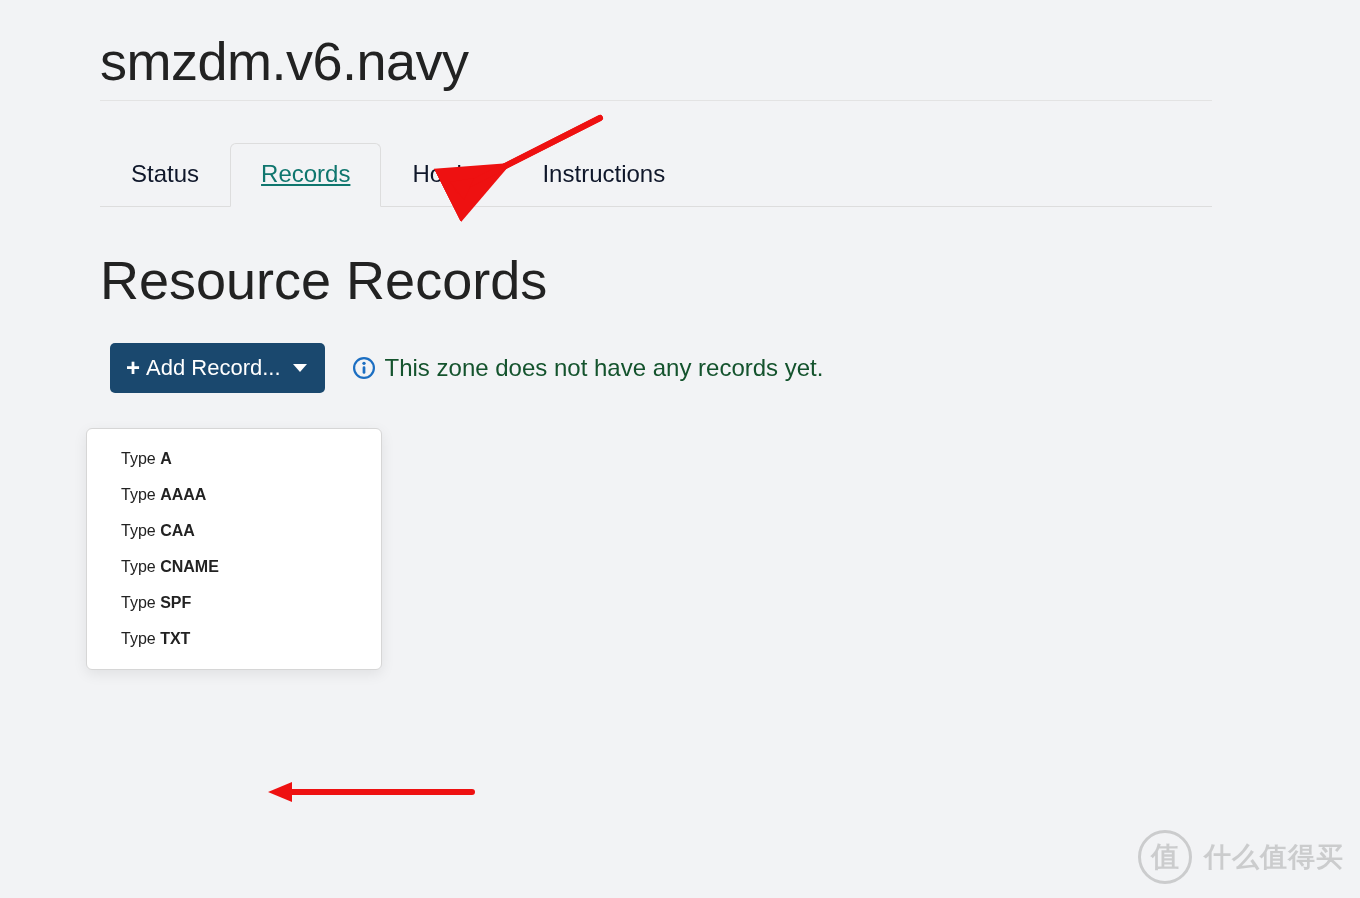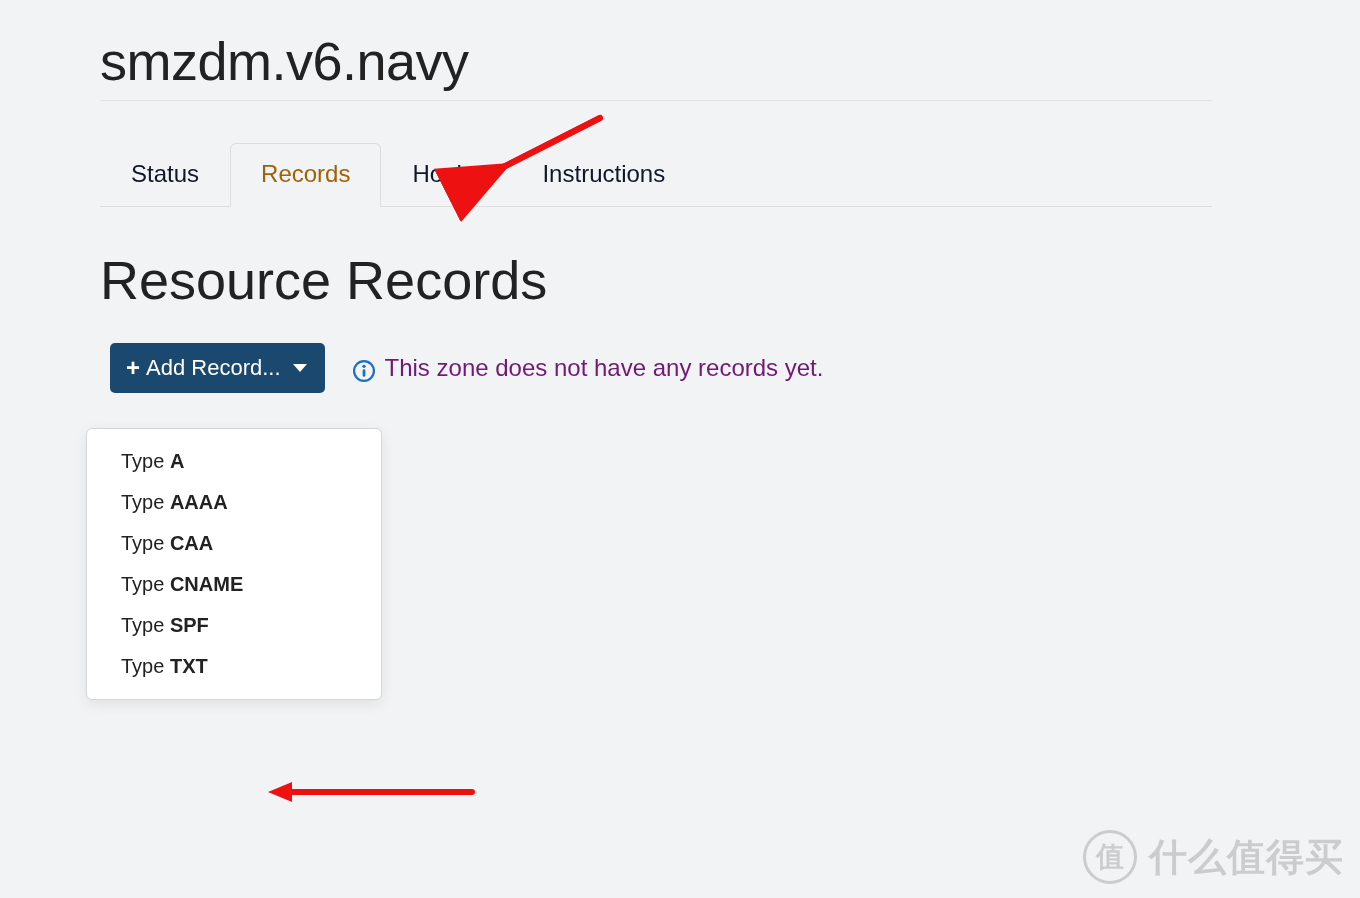--- a/index.html
+++ b/index.html
@@ -36,26 +36,27 @@
       padding: 16px 30px 18px 30px;
       font-size: 24px;
       color: #0f172a;
       cursor: pointer;
       border: 1px solid transparent;
       border-bottom: none;
       margin-bottom: -1px;
       background: transparent;
     }
     .tab.active {
-      color: #a16207;
+      color: #0f766e;
       border: 1px solid #ddd;
       border-bottom: 1px solid #f2f3f5;
       border-top-left-radius: 6px;
       border-top-right-radius: 6px;
       background: #f2f3f5;
+      text-decoration: underline;
     }
     .section-title {
       font-size: 54px;
       font-weight: 400;
       color: #222;
       margin-top: 42px;
       margin-bottom: 32px;
     }
     .toolbar-row {
       display: flex;
@@ -83,23 +84,23 @@
     .add-btn .caret {
       margin-left: 6px;
       width: 0; height: 0;
       border-left: 7px solid transparent;
       border-right: 7px solid transparent;
       border-top: 8px solid #fff;
       display: inline-block;
     }
     .empty-state {
       display: flex;
-      align-items: flex-end;
+      align-items: center;
       gap: 10px;
-      color: #701a75;
+      color: #14532d;
       font-size: 24px;
     }
     .info-icon {
       width: 22px; height: 22px;
       display: inline-flex;
       align-items: center; justify-content: center;
       color: #1b6ec2;
     }
     .info-icon svg { width: 22px; height: 22px; }
     .dropdown {
@@ -108,21 +109,21 @@
       top: 428px;
       width: 296px;
       background: #fff;
       border: 1px solid #d6d6d6;
       border-radius: 6px;
       box-shadow: 0 4px 14px rgba(0,0,0,0.08);
       padding: 12px 0;
     }
     .dropdown-item {
       padding: 9px 34px;
-      font-size: 20px;
+      font-size: 16px;
       color: #222;
       cursor: pointer;
       white-space: nowrap;
     }
     .dropdown-item .bold { font-weight: 700; }
     
     .arrow { position: absolute; pointer-events: none; }
     .arrow svg { overflow: visible; }
     
     .watermark {
@@ -135,21 +136,21 @@
       color: rgba(0,0,0,0.16);
       font-weight: 600;
     }
     .watermark .wm-circle {
       width: 54px; height: 54px;
       border: 3px solid rgba(0,0,0,0.16);
       border-radius: 50%;
       display: flex; align-items: center; justify-content: center;
       font-size: 28px;
     }
-    .watermark .wm-text { font-size: 38px; letter-spacing: 1px; }
+    .watermark .wm-text { font-size: 27px; letter-spacing: 1px; }
   </style>
 </head>
 <body>
 
 <div class="container">
   <h1 class="page-title">smzdm.v6.navy</h1>
   <hr class="title-rule">
 
   <div class="tabs">
     <div class="tab">Status</div>

